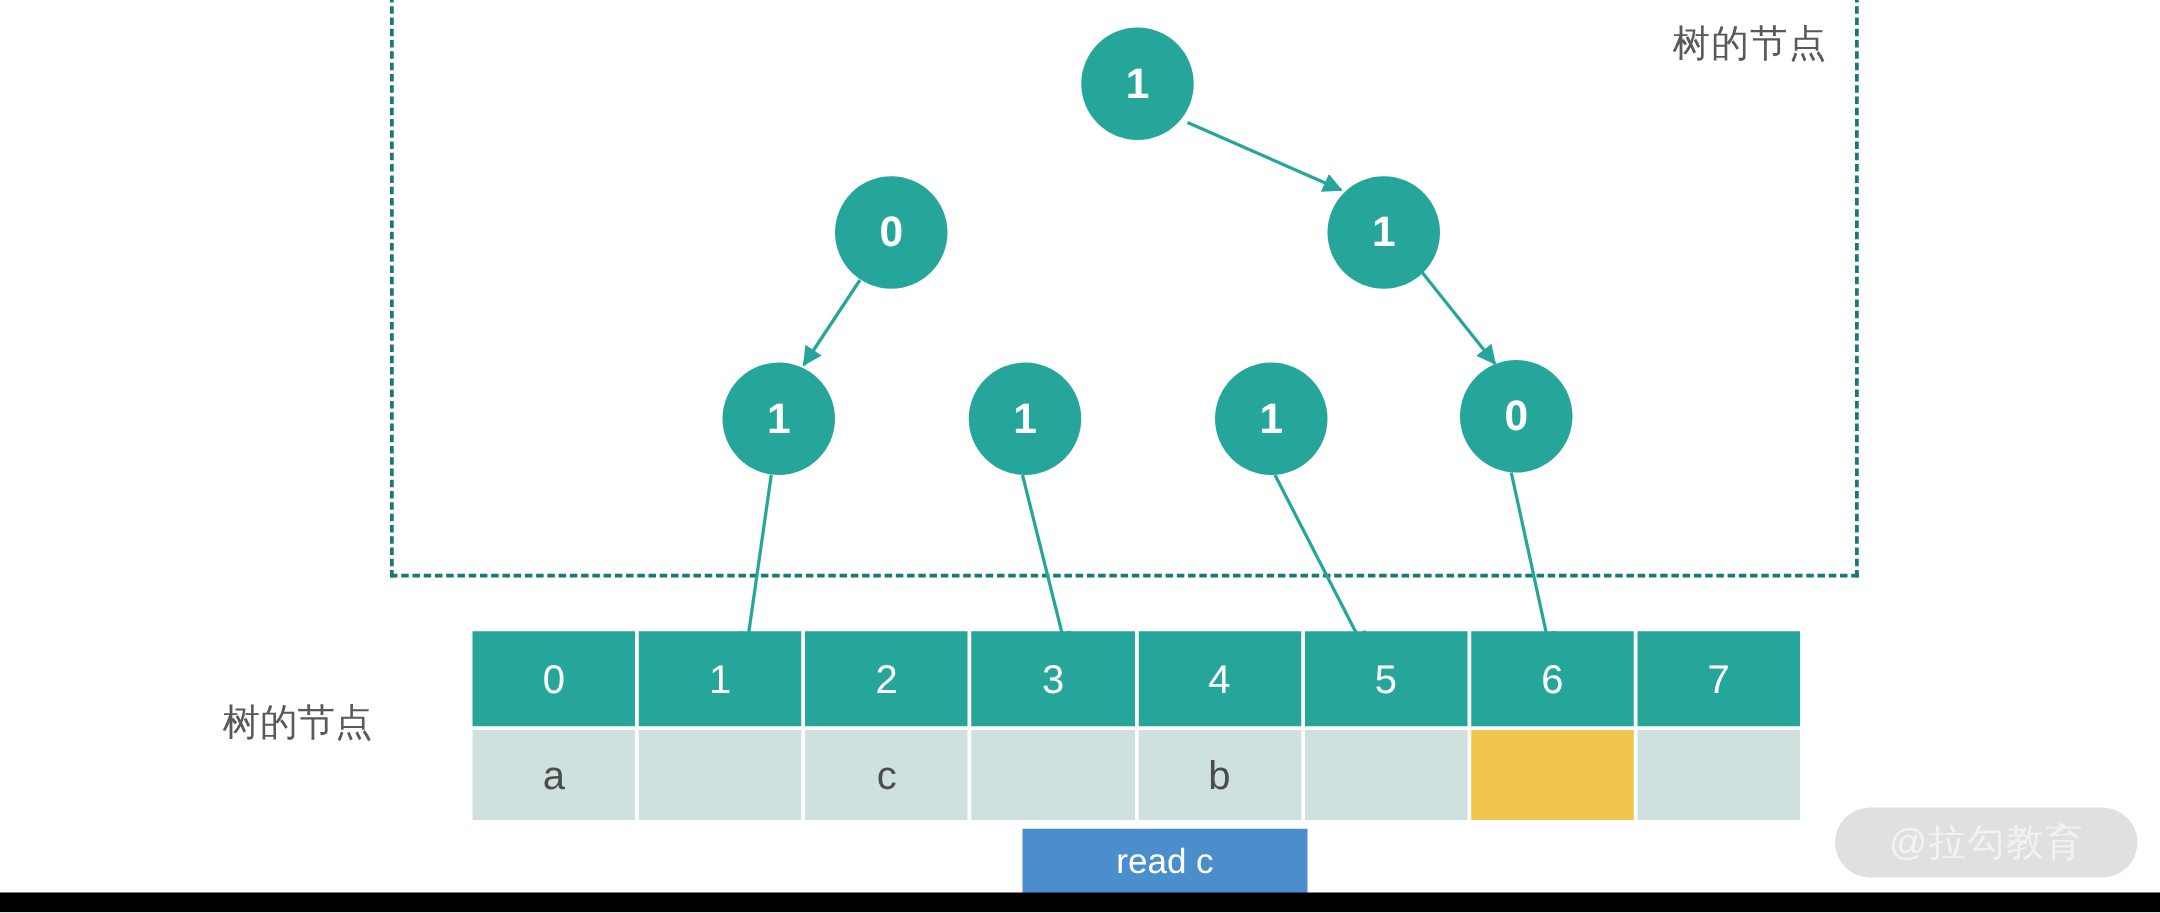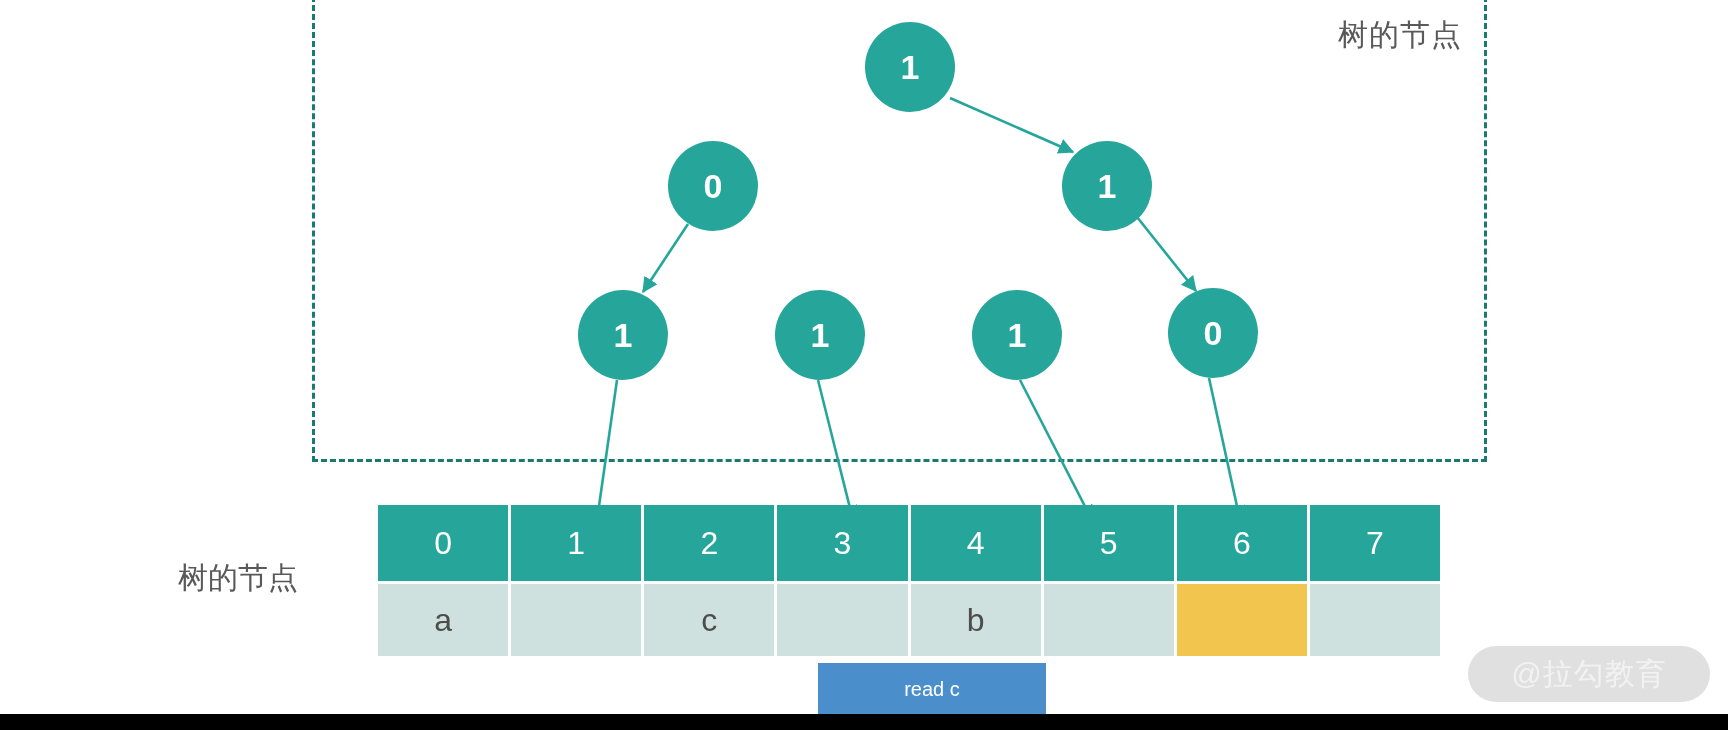--- a/index.html
+++ b/index.html
@@ -120,21 +120,21 @@
     position: absolute;
     left: 818px;
     top: 663px;
     width: 228px;
     height: 52px;
     background: #4a8fcc;
     color: #ffffff;
     display: flex;
     align-items: center;
     justify-content: center;
-    font-size: 20px;
+    font-size: 28px;
     box-sizing: border-box;
   }
 
   
   #watermark {
     position: absolute;
     right: 18px;
     bottom: 28px;
     width: 242px;
     height: 56px;

